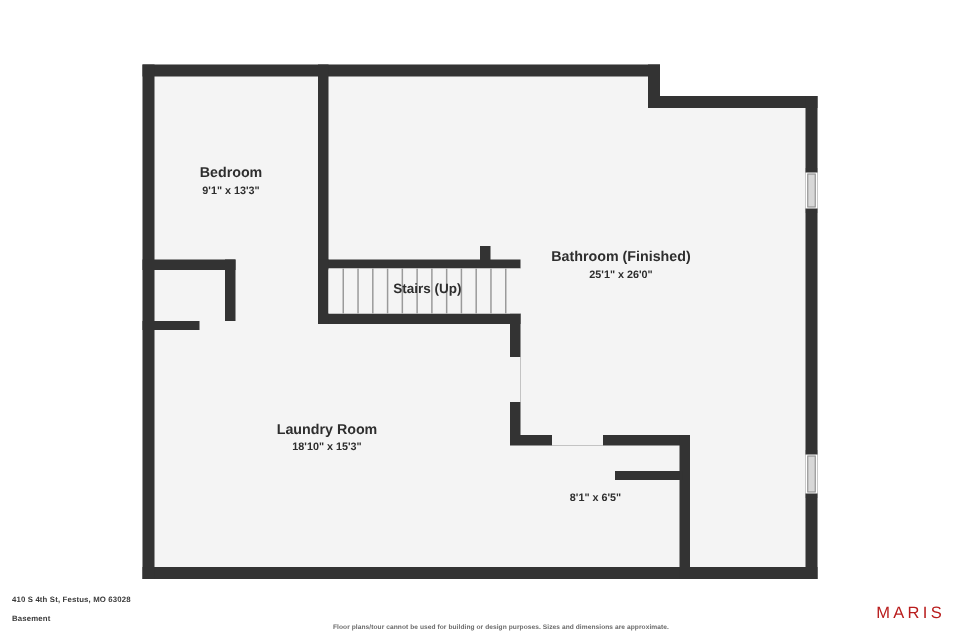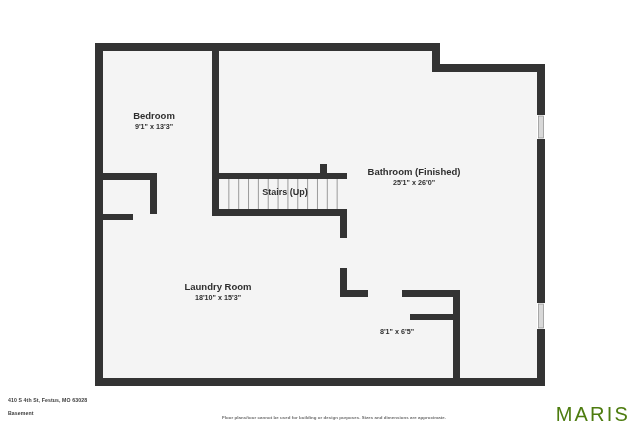--- a/index.html
+++ b/index.html
@@ -52,24 +52,24 @@
     font-size: 4.4px;
     font-weight: bold;
     color: #6a6a6a;
     letter-spacing: 0.05px;
     white-space: nowrap;
   }
   .brand-logo {
     position: absolute;
     right: 10px;
     top: 403px;
-    font-size: 20px;
+    font-size: 11px;
     font-weight: 400;
     letter-spacing: 2.2px;
-    color: #4d7c0f;
+    color: #b91c1c;
     font-family: "Liberation Sans", sans-serif;
   }
 
   .room-label {
     position: absolute;
     text-align: center;
     color: #2e2e2e;
     pointer-events: none;
   }
   .room-name {

